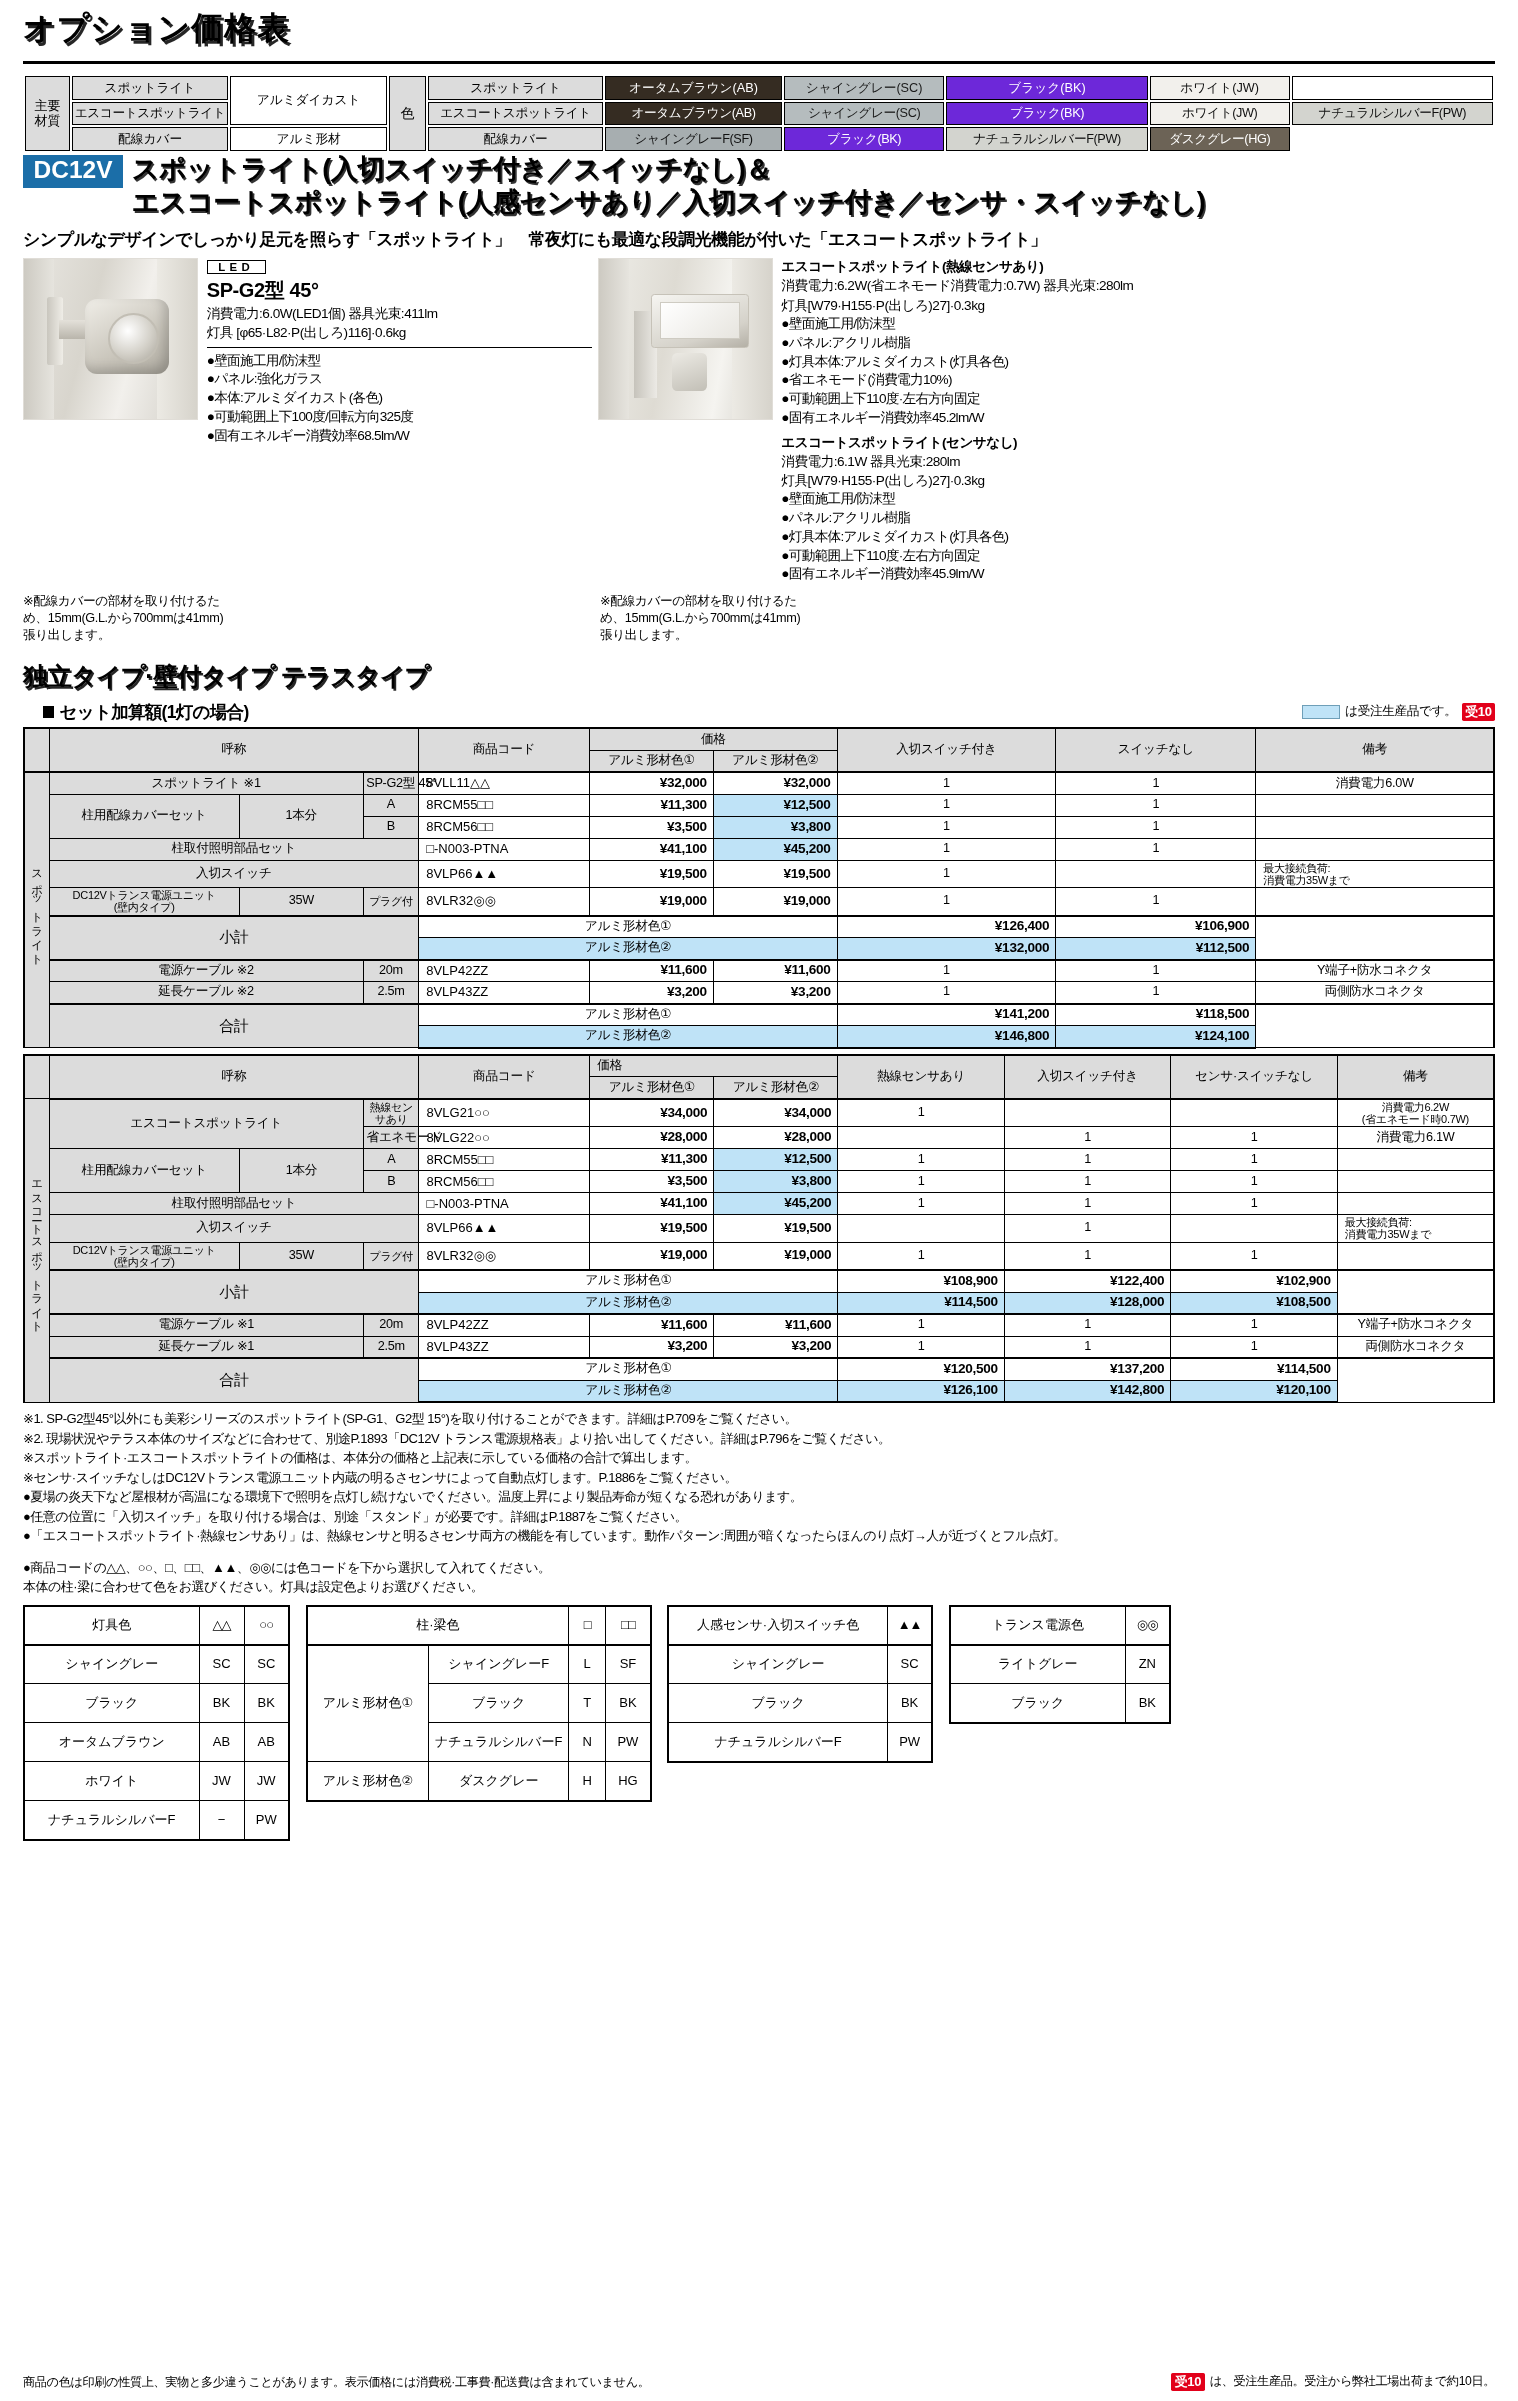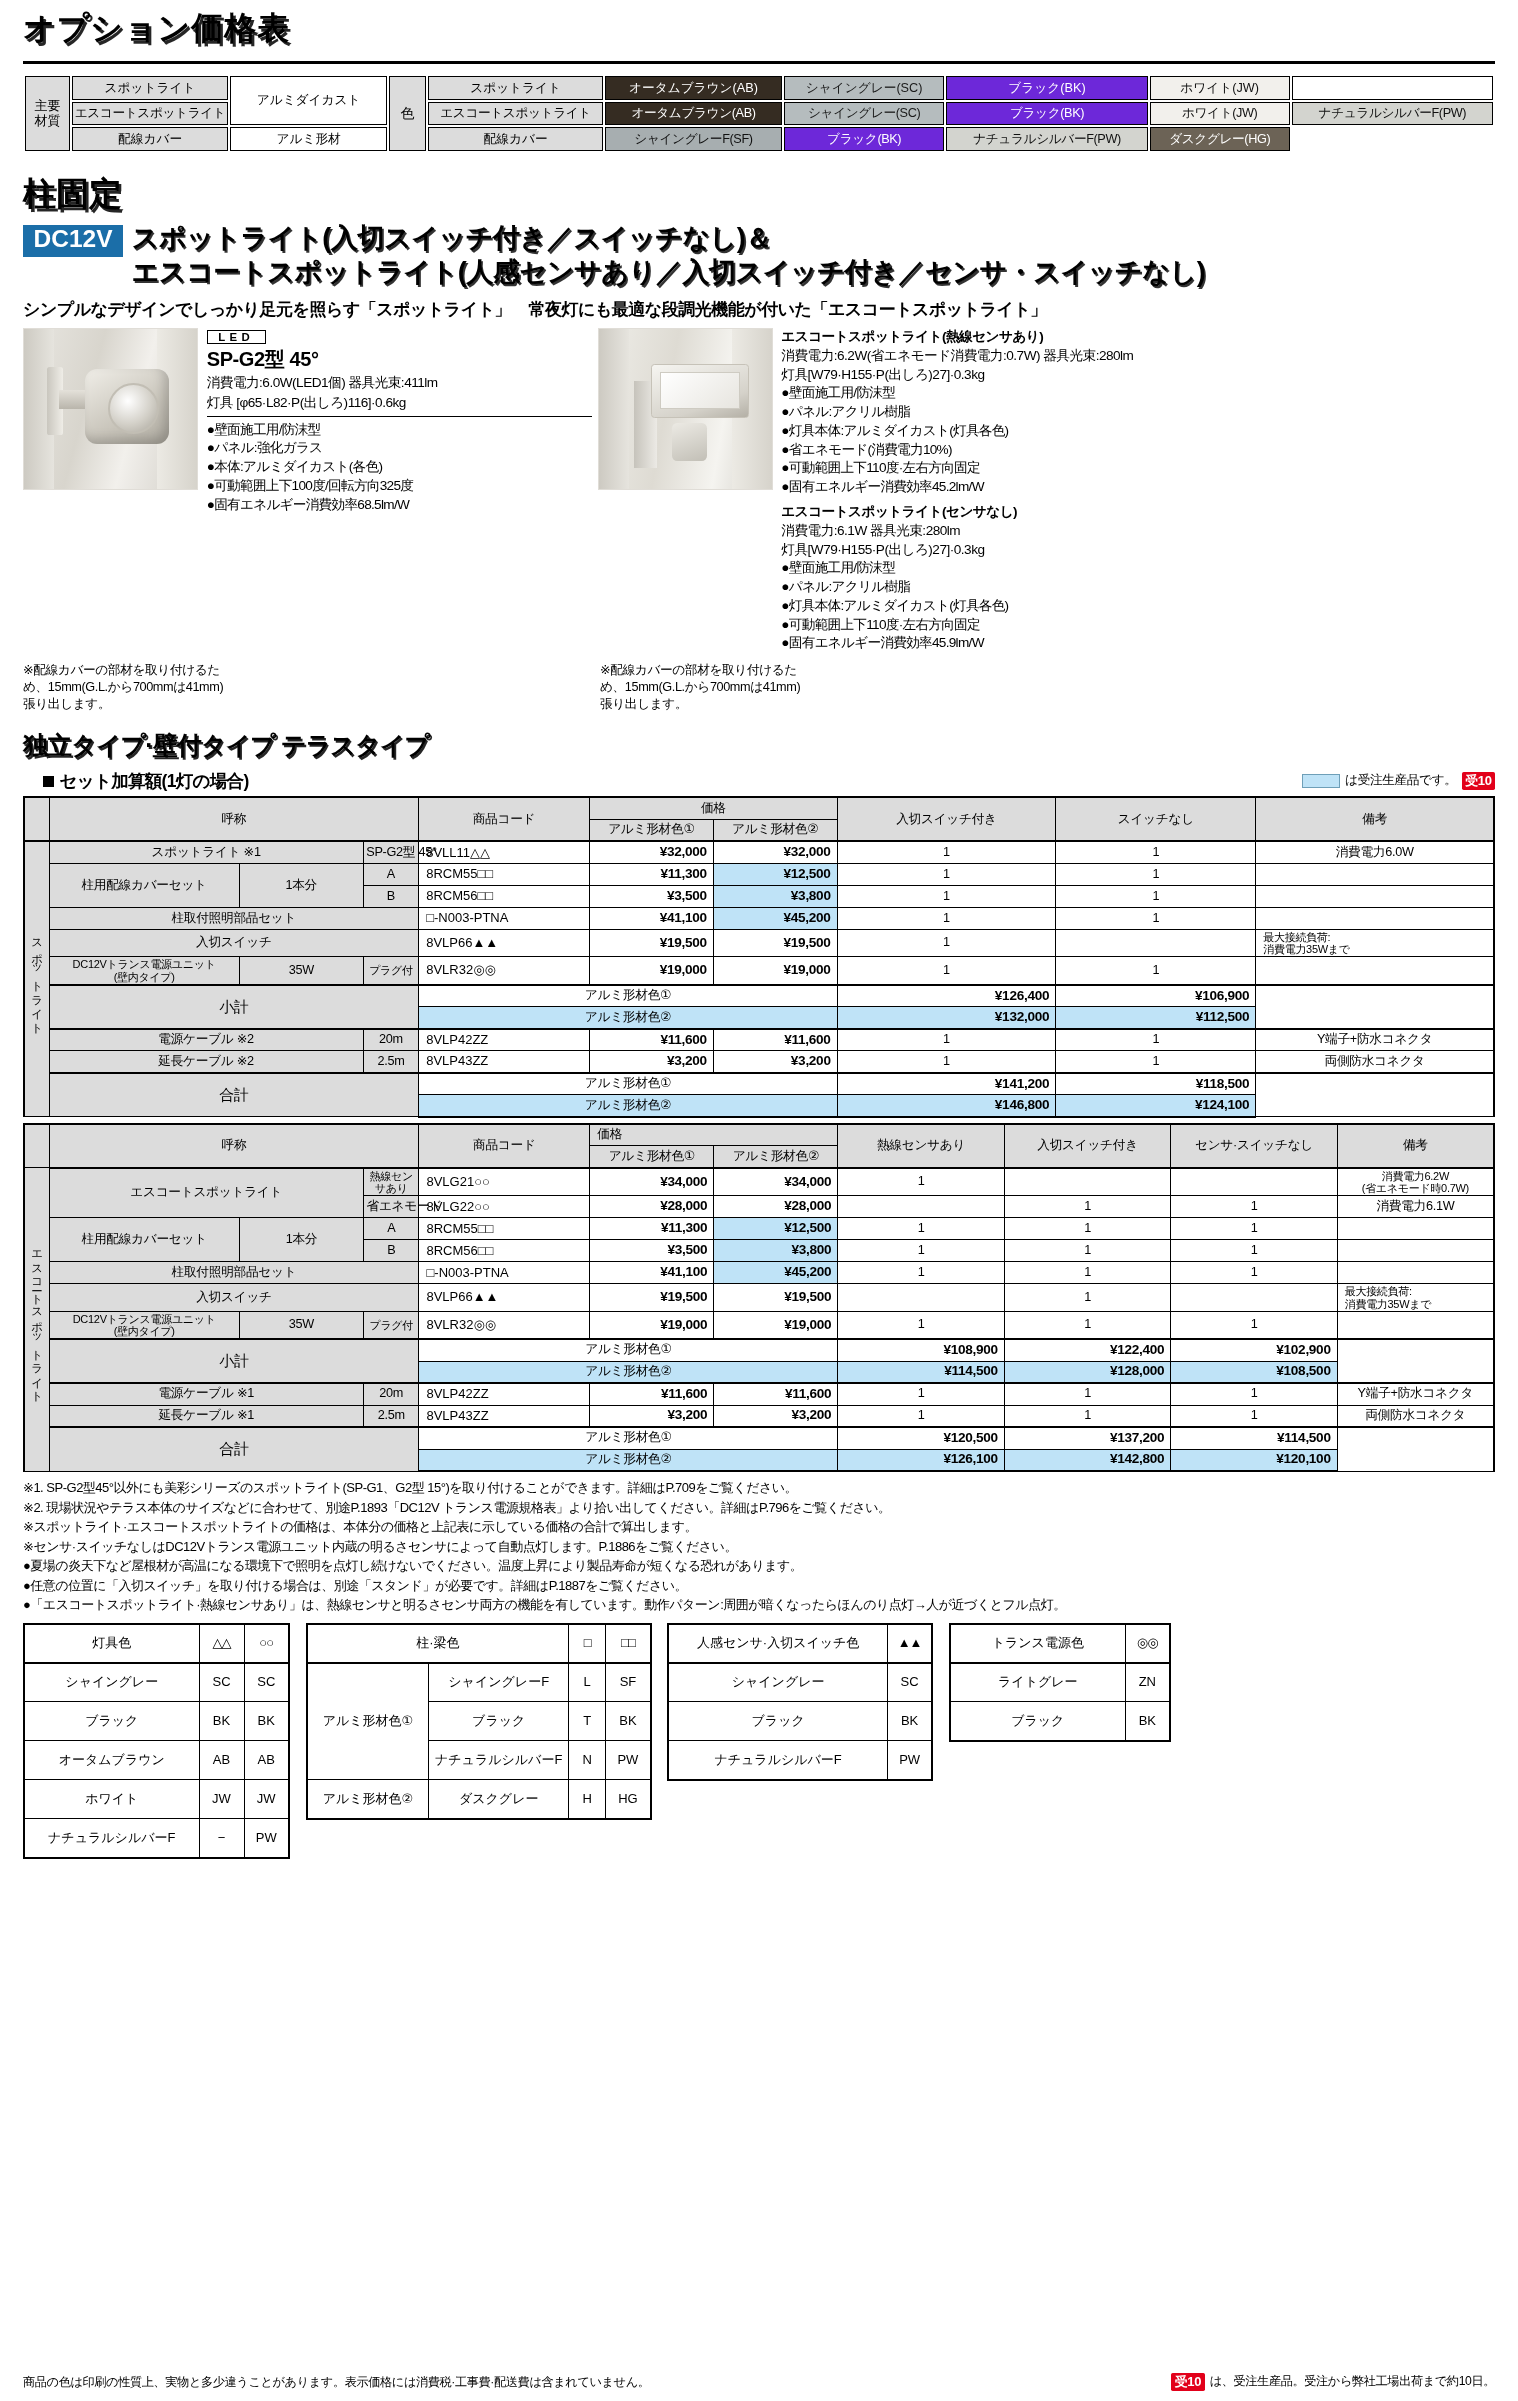--- a/index.html
+++ b/index.html
@@ -206,21 +206,20 @@
       <td class="mc-white">アルミ形材</td>
       <td class="mc-head">配線カバー</td>
       <td class="sw-sf tight">シャイングレーF(SF)</td>
       <td class="sw-bk tight">ブラック(BK)</td>
       <td class="sw-pw tight">ナチュラルシルバーF(PW)</td>
       <td class="sw-hg tight">ダスクグレー(HG)</td>
     </tr>
   </tbody>
     </table>
 
-  <div class="h-pillar">柱固定</div>
 
   <div class="dcrow">
     <span class="dc-badge">DC12V</span>
     <div class="dc-title">
       <div>スポットライト(入切スイッチ付き／スイッチなし)＆</div>
       <div>エスコートスポットライト(人感センサあり／入切スイッチ付き／センサ・スイッチなし)</div>
     </div>
   </div>
 
   <div class="lede">
@@ -624,20 +623,24 @@
   <div class="foot">
     <div>※1. SP-G2型45°以外にも美彩シリーズのスポットライト(SP-G1、G2型 15°)を取り付けることができます。詳細はP.709をご覧ください。</div>
     <div>※2. 現場状況やテラス本体のサイズなどに合わせて、別途P.1893「DC12V トランス電源規格表」より拾い出してください。詳細はP.796をご覧ください。</div>
     <div>※スポットライト·エスコートスポットライトの価格は、本体分の価格と上記表に示している価格の合計で算出します。</div>
     <div>※センサ·スイッチなしはDC12Vトランス電源ユニット内蔵の明るさセンサによって自動点灯します。P.1886をご覧ください。</div>
     <div>●夏場の炎天下など屋根材が高温になる環境下で照明を点灯し続けないでください。温度上昇により製品寿命が短くなる恐れがあります。</div>
     <div>●任意の位置に「入切スイッチ」を取り付ける場合は、別途「スタンド」が必要です。詳細はP.1887をご覧ください。</div>
     <div>●「エスコートスポットライト·熱線センサあり」は、熱線センサと明るさセンサ両方の機能を有しています。動作パターン:周囲が暗くなったらほんのり点灯→人が近づくとフル点灯。</div>
   </div>
 
+  <div style="margin-top:12.2px">
+    <div class="foot" style="margin:0">●商品コードの△△、○○、□、□□、▲▲、◎◎には色コードを下から選択して入れてください。</div>
+    <div class="foot" style="margin:0">本体の柱·梁に合わせて色をお選びください。灯具は設定色よりお選びください。</div>
+  </div>
 
   <div class="codewrap">
 
     <table class="ct ct-out">
       <tbody>
           <tr>
         <td class="ohd" style="width:175px;border-width:0 0.9px 2.6px 0">灯具色</td>
         <td class="sym" style="width:45px;border-bottom:2.6px solid #000">△△</td>
         <td class="sym" style="width:45px;border-bottom:2.6px solid #000">○○</td>
       </tr>

